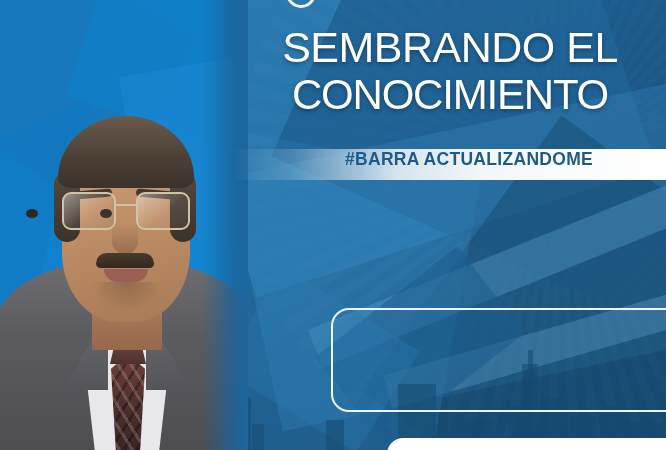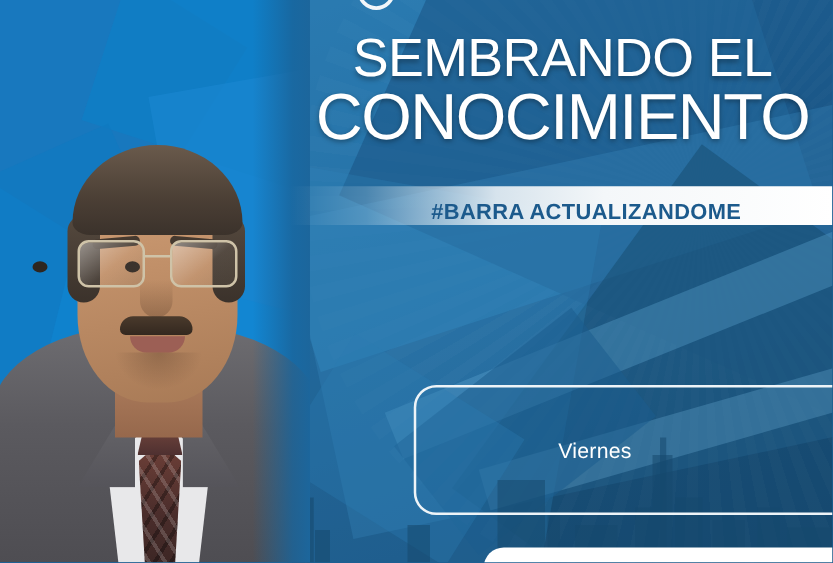--- a/index.html
+++ b/index.html
@@ -241,32 +241,32 @@
   .title-line {
     color: #ffffff;
     font-family: "Liberation Sans", sans-serif;
     font-weight: 400;
     font-size: 43px;
     line-height: 47px;
     letter-spacing: -0.5px;
     text-shadow: 0 2px 4px rgba(0,0,0,.35);
     white-space: nowrap;
   }
-  .title-line.l2 { font-size: 52px; letter-spacing: -1.2px; }
+  .title-line.l2 { font-size: 42px; letter-spacing: -1.2px; }
 
   
   .hash-band {
     position: absolute; left: 232px; top: 149px;
     width: 434px; height: 31px;
     background: linear-gradient(90deg,
         rgba(255,255,255,0) 0%,
         rgba(255,255,255,.18) 14%,
         rgba(245,248,250,.85) 38%,
         #f4f7f9 58%, #ffffff 100%);
-    display: flex; align-items: flex-end; justify-content: center;
+    display: flex; align-items: flex-start; justify-content: center;
   }
   .hash-text {
     color: #1c5a8c;
     font-size: 17.5px;
     font-weight: 700;
     letter-spacing: .3px;
     white-space: nowrap;
     padding-left: 40px;
   }
 
@@ -377,18 +377,17 @@
   <div class="title-wrap">
     <div class="title-line l1">SEMBRANDO EL</div>
     <div class="title-line l2">CONOCIMIENTO</div>
   </div>
 
   <div class="hash-band">
     <div class="hash-text">#BARRA ACTUALIZANDOME</div>
   </div>
 
   <div class="sched-box">
-    <div class="sched-day">Viernes</div>
   </div>
 
   <div class="bottom-panel"></div>
 
 </div>
 
 </body></html>

